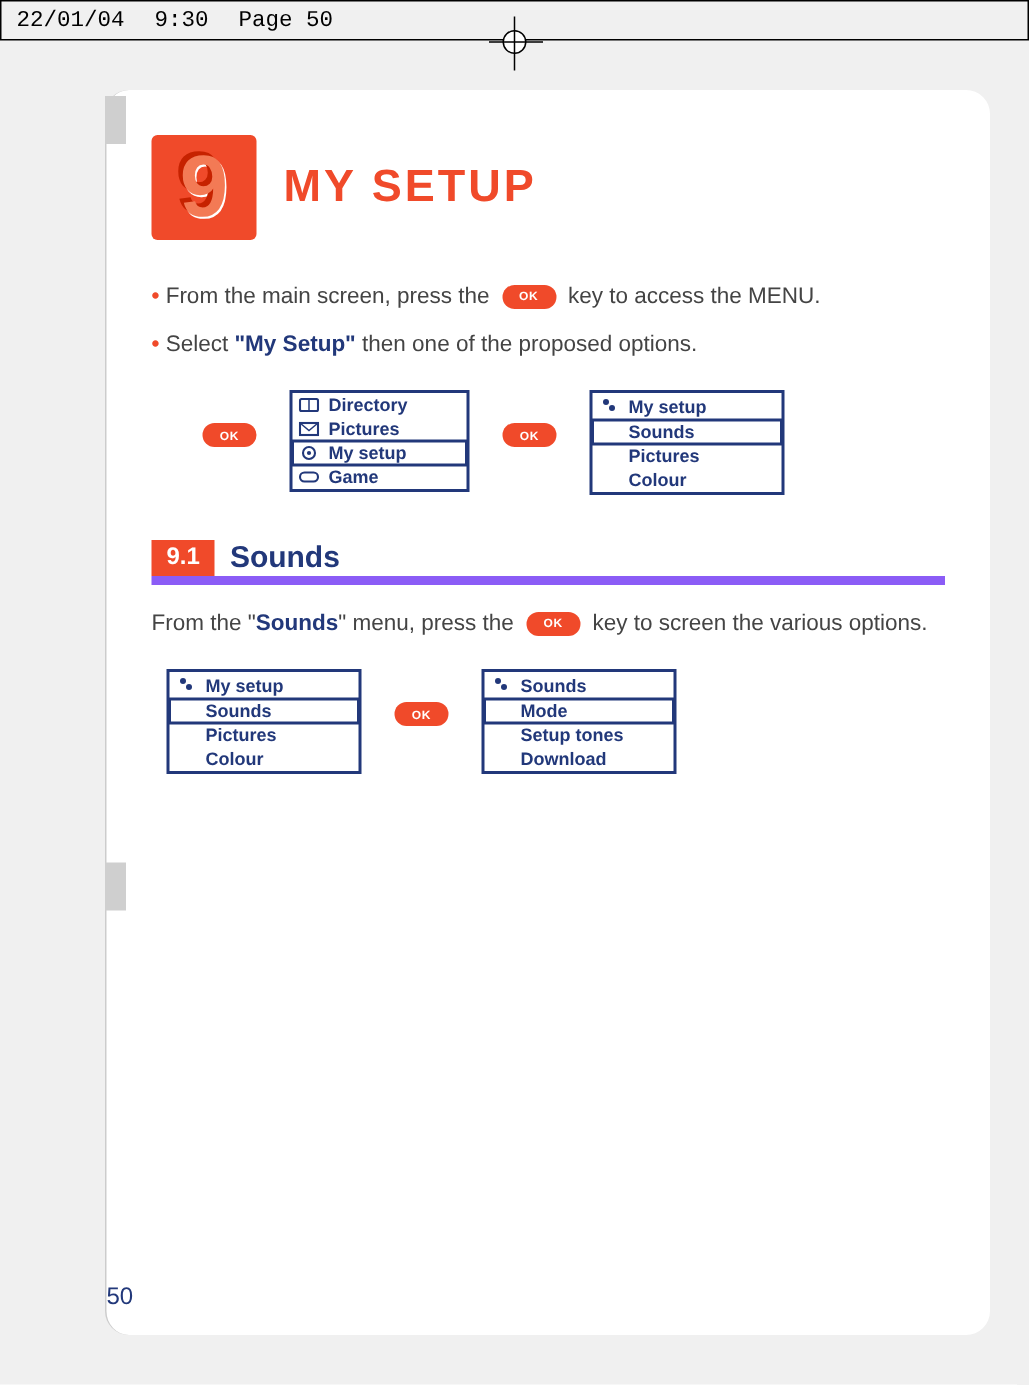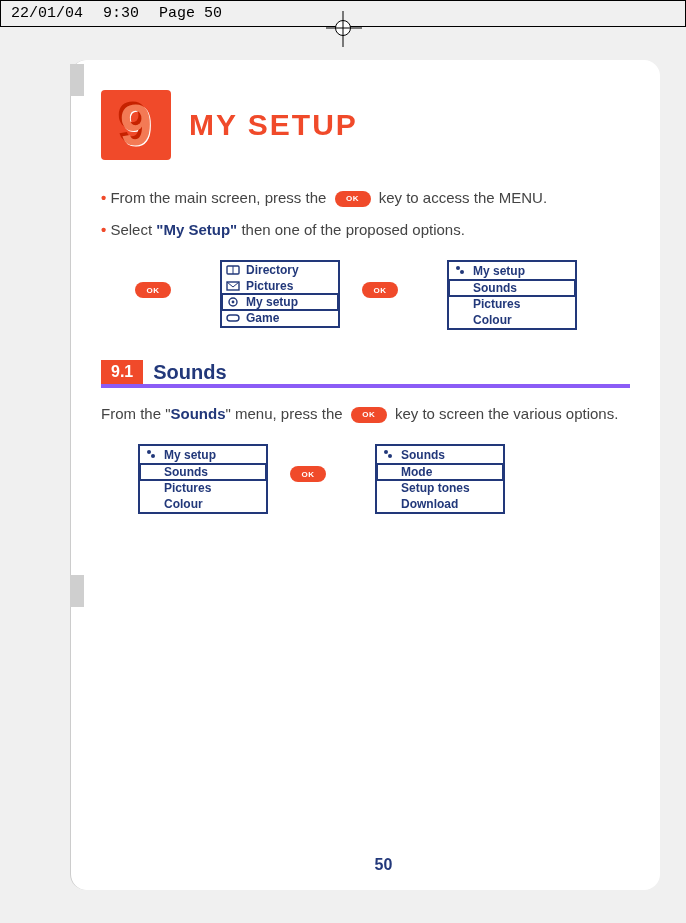--- a/index.html
+++ b/index.html
@@ -128,21 +128,20 @@
   .ok-standalone {
     margin-top: 22px;
   }
 
   .menu-box {
     border: 2px solid #22387a;
     font-size: 12px;
     font-weight: bold;
     color: #22387a;
     min-width: 120px;
-    margin-left: 27px;
   }
   .menu-box .mtitle {
     padding: 2px 6px 2px 24px;
     position: relative;
   }
   .menu-box .mitem {
     padding: 1px 6px 1px 24px;
     position: relative;
   }
   .menu-box .sel {
@@ -153,43 +152,41 @@
   .icon {
     position: absolute;
     left: 4px; top: 2px;
     width: 14px; height: 12px;
   }
 
   .section-head {
     display: flex; align-items: center;
     gap: 10px;
     margin: 10px 0 14px 0;
-    border-bottom: 4px solid #8b5cf6;
+    border-bottom: 6px solid #8b5cf6;
   }
   .section-num {
     background: #f04a2a;
     color: #fff;
     font-weight: bold;
     font-size: 16px;
     padding: 3px 10px;
   }
   .section-title {
     color: #22387a;
     font-weight: bold;
     font-size: 20px;
   }
 
   .page-num {
     position: absolute;
     bottom: 16px; left: 0; right: 0;
-    text-align: center;
-    font-weight: bold;
+    font-weight: normal;
     color: #22387a;
     font-size: 16px;
-    margin-left: 36px;
   }
 
   .side-tabs {
     position: absolute;
     left: 70px;
     width: 14px;
   }
   .side-tab {
     position: absolute;
     width: 14px; height: 32px;

